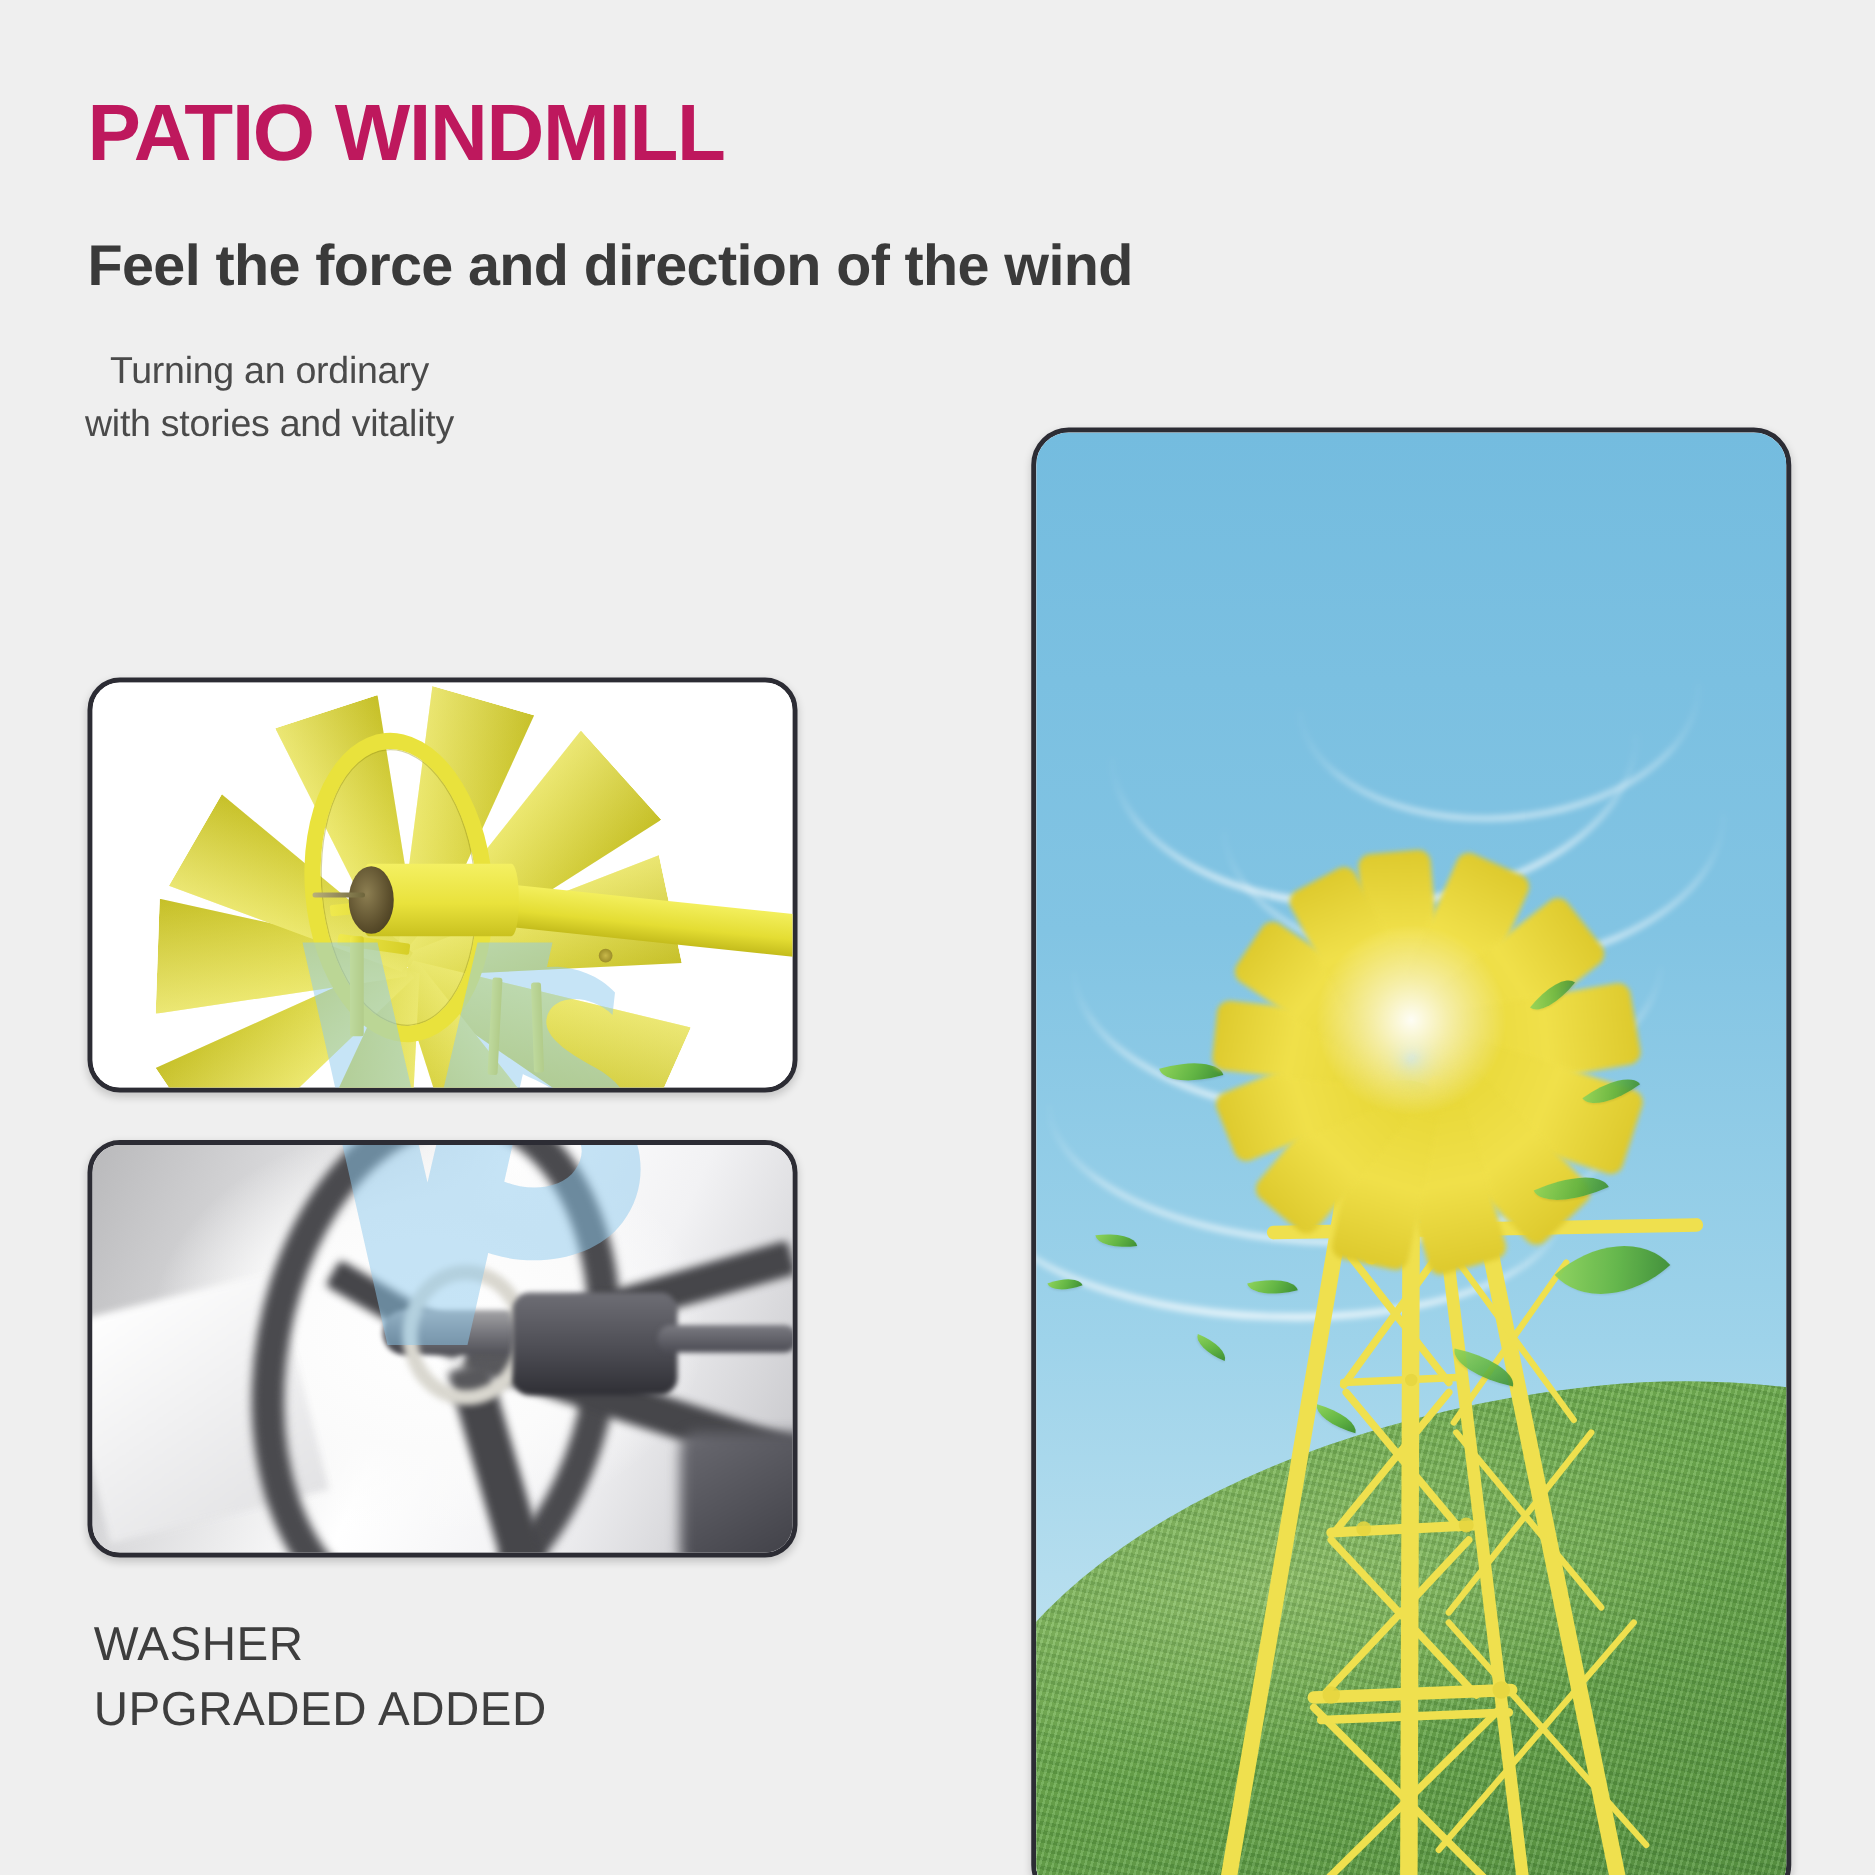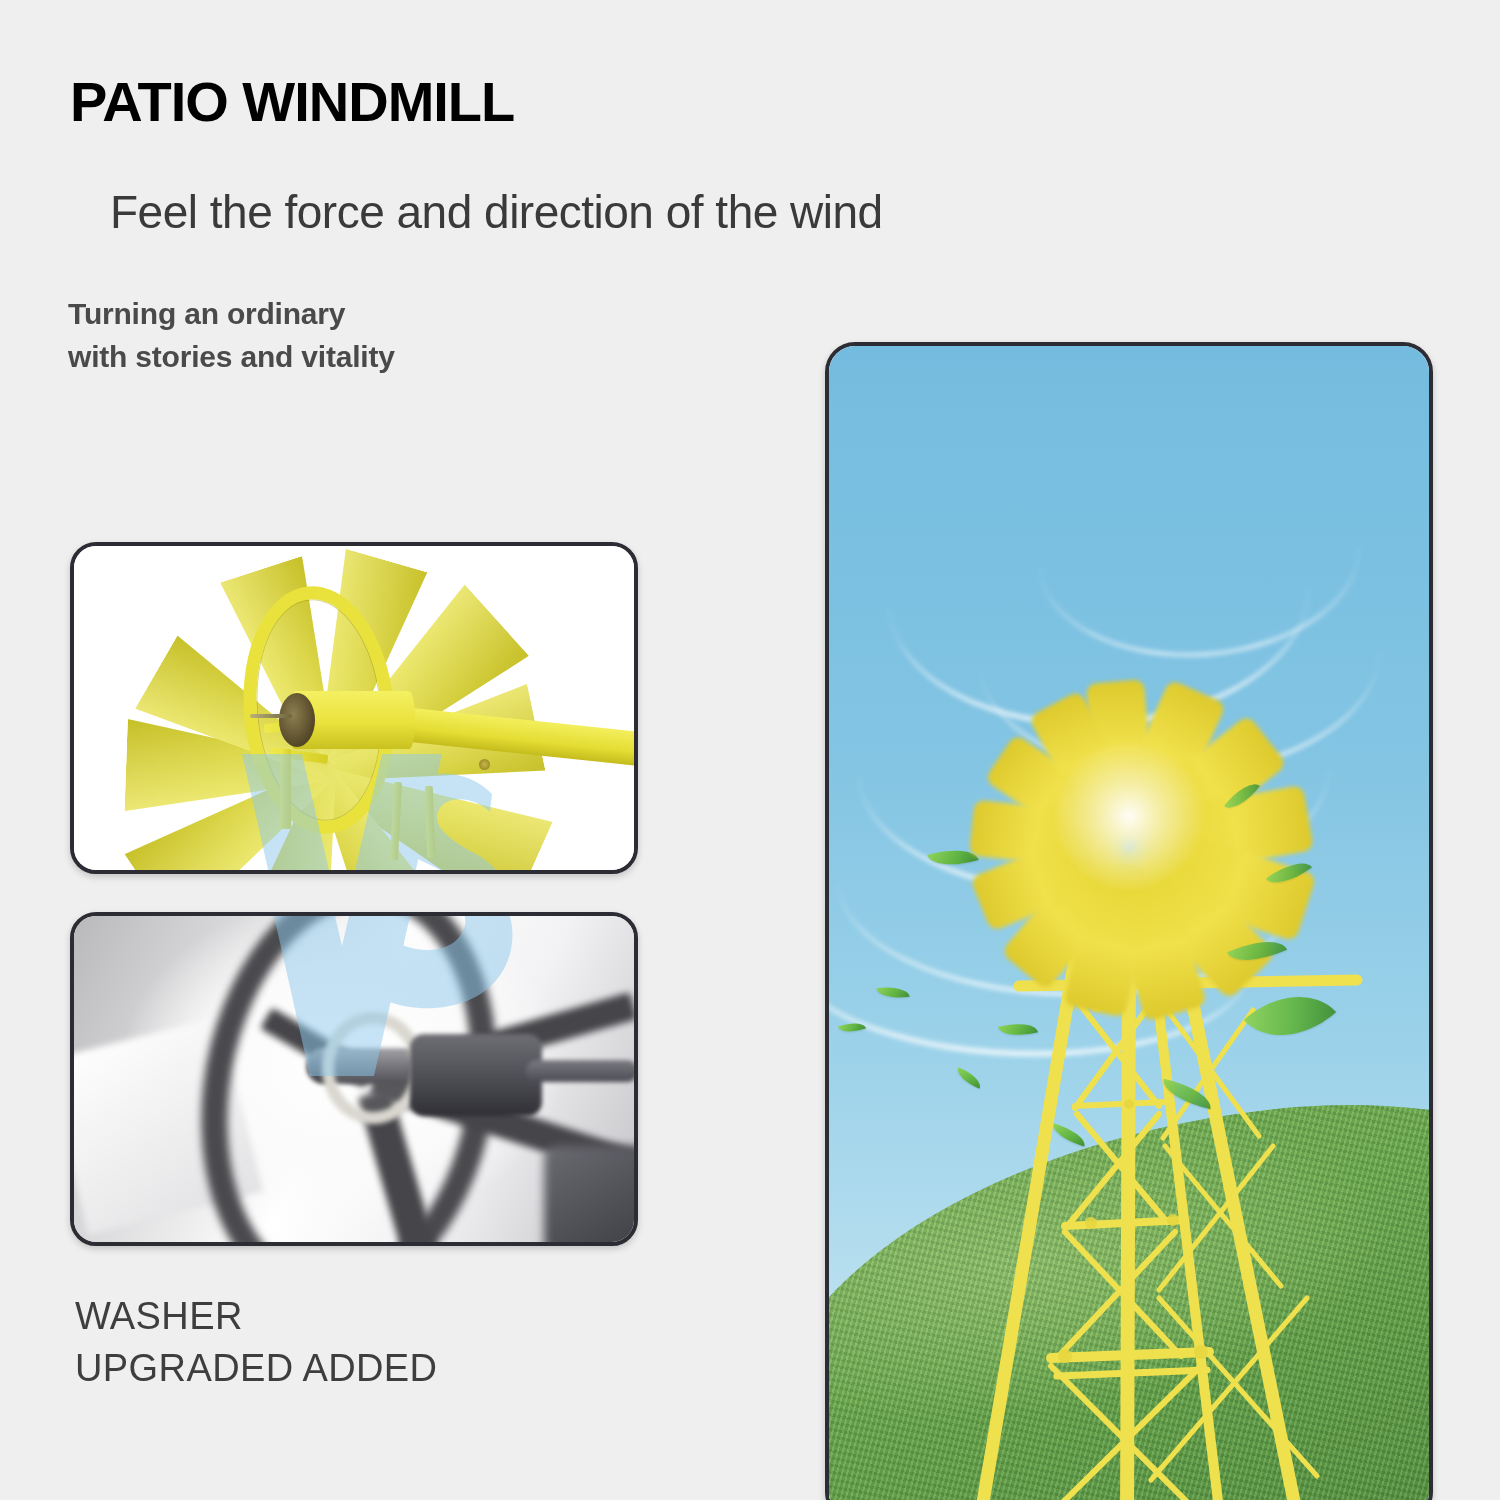--- a/index.html
+++ b/index.html
@@ -7,33 +7,33 @@
     width: 1500px; height: 1500px;
     background: #eeeeee;
     font-family: "Liberation Sans", sans-serif;
     overflow: hidden;
   }
   .page { position: relative; width: 1500px; height: 1500px; background: #efefef; }
 
   
   .headline {
     position: absolute; left: 70px; top: 74px;
-    font-size: 56px; font-weight: 700; letter-spacing: -1px;
-    color: #000000; line-height: 1.0; white-space: nowrap;
+    font-size: 64px; font-weight: 700; letter-spacing: -1px;
+    color: #be185d; line-height: 1.0; white-space: nowrap;
     font-family: "Liberation Sans", sans-serif;
   }
   .subhead {
     position: absolute; left: 70px; top: 186px;
-    font-size: 46px; font-weight: 400; color: #3a3a3a;
-    line-height: 1.15; white-space: nowrap; letter-spacing: -0.5px; margin-left: 40px;
+    font-size: 46px; font-weight: 700; color: #3a3a3a;
+    line-height: 1.15; white-space: nowrap; letter-spacing: -0.5px;
   }
   .blurb {
-    position: absolute; left: 68px; top: 293px;
-    font-size: 30px; font-weight: 700; color: #4a4a4a;
-    line-height: 1.42; letter-spacing: -0.2px;
+    position: absolute; left: 68px; top: 276px;
+    font-size: 30px; font-weight: 400; color: #4a4a4a;
+    line-height: 1.42; letter-spacing: -0.2px; text-align: center;
   }
   .caption {
     position: absolute; left: 75px; top: 1290px;
     font-size: 38px; font-weight: 400; color: #3e3e3e;
     line-height: 1.38; letter-spacing: 0.4px;
   }
 
   
   .card {
     position: absolute; overflow: hidden;

